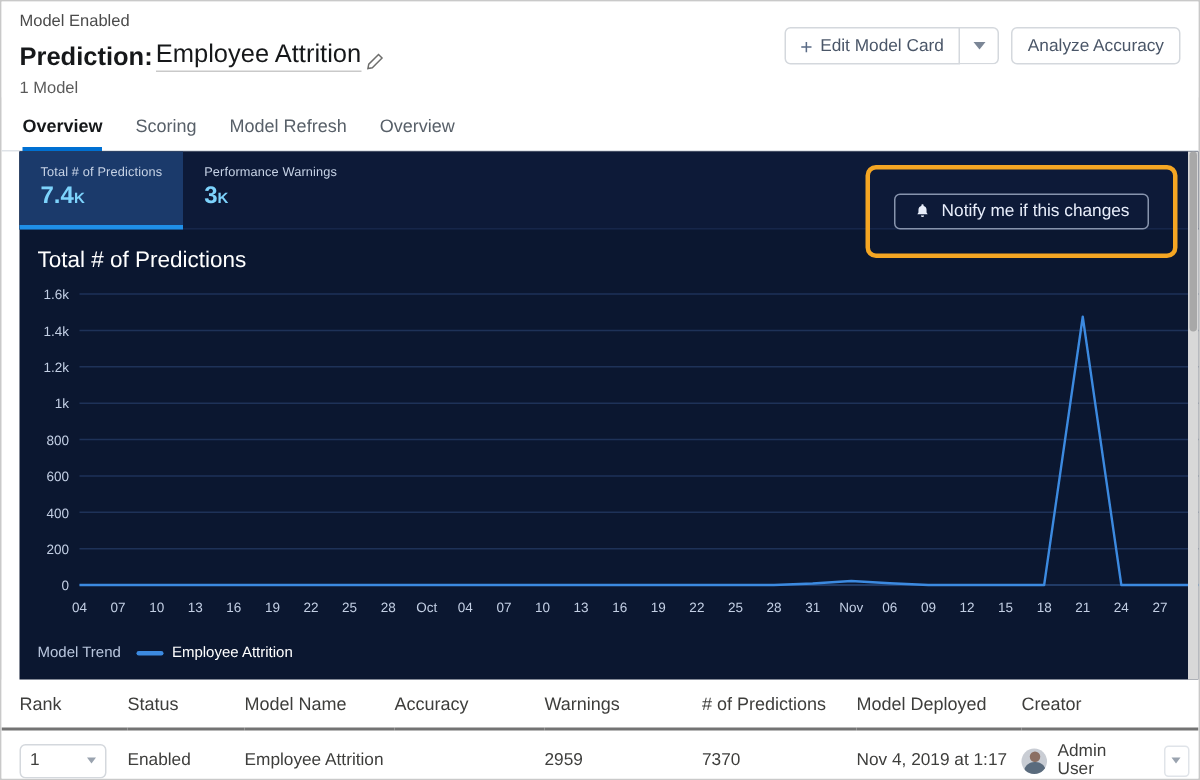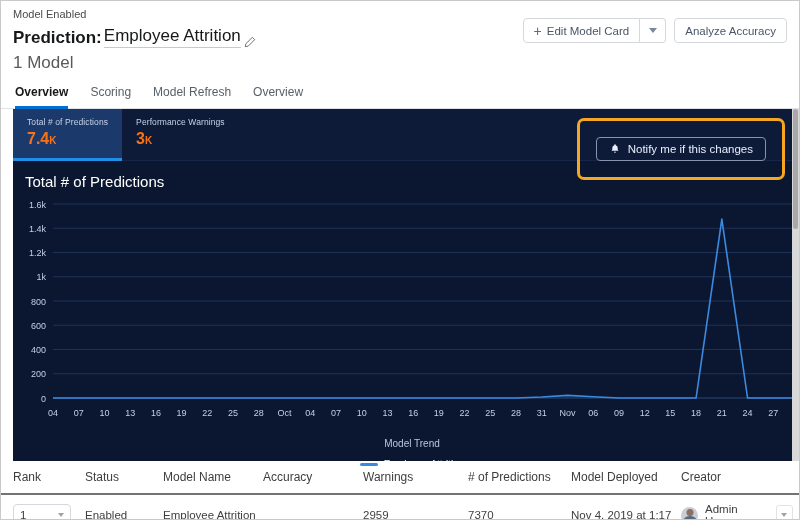--- a/index.html
+++ b/index.html
@@ -26,21 +26,21 @@
     display: flex; align-items: flex-end; gap: 2px;
     margin-top: 4px;
   }
   .title-label { font-size: 17px; font-weight: bold; color: #16181a; }
   .title-value {
     font-size: 17px; color: #16181a;
     border-bottom: 1px solid #c9c9c9;
     padding-bottom: 1px;
   }
   .pencil-icon { width: 13px; height: 13px; display:inline-block; opacity:.75;}
-  .submeta { font-size: 17px; color: #5a5a5a; margin-top: 5px; }
+  .submeta { font-size: 11px; color: #5a5a5a; margin-top: 5px; }
 
   .header-actions {
     position: absolute; top: 17px; right: 12px;
     display: flex; align-items: center; gap: 8px;
   }
   .btn {
     background: #ffffff;
     border: 1px solid #d4d8dd;
     border-radius: 4px;
     color: #4a5668;
@@ -101,21 +101,21 @@
     min-width: 106px;
     position: relative;
     cursor: pointer;
   }
   .kpi.active { background: #1b3a6b; }
   .kpi.active::after {
     content:""; position:absolute; left:0; right:0; bottom:-1px;
     height: 3px; background:#1f8fe8;
   }
   .kpi-label { font-size: 8.5px; color: #c7d3e6; letter-spacing:.1px; }
-  .kpi-value { font-size: 16px; color: #f97316; font-weight: bold; margin-top: 3px; }
+  .kpi-value { font-size: 16px; color: #7dd3fc; font-weight: bold; margin-top: 3px; }
   .kpi-value .unit { font-size: 10px; font-weight: bold; }
 
   .notify-wrap {
     position: absolute; right: 14px; top: 9px;
     padding: 16px;
     border: 3px solid #f5a623;
     border-radius: 7px;
   }
   .notify-btn {
     background: transparent;
@@ -136,21 +136,20 @@
     padding: 12px 0 0 12px;
   }
 
   
   .chart-area { position: relative; height: 238px; margin-top: 6px; }
   .chart-svg { display: block; }
   .legend {
     display: flex; align-items: center; gap: 10px;
     padding: 4px 0 0 12px;
     font-size: 10px;
-    flex-direction: column;
   }
   .legend-title { color: #b9c6dd; }
   .legend-item { display: flex; align-items: center; gap: 6px; color: #ffffff; cursor:pointer;}
   .legend-swatch { width: 18px; height: 3px; background: #3c8ae0; border-radius:2px; }
 
   
   .table { width: 100%; border-collapse: collapse; background:#fff; }
   .table th {
     text-align: left;
     font-size: 12px;

